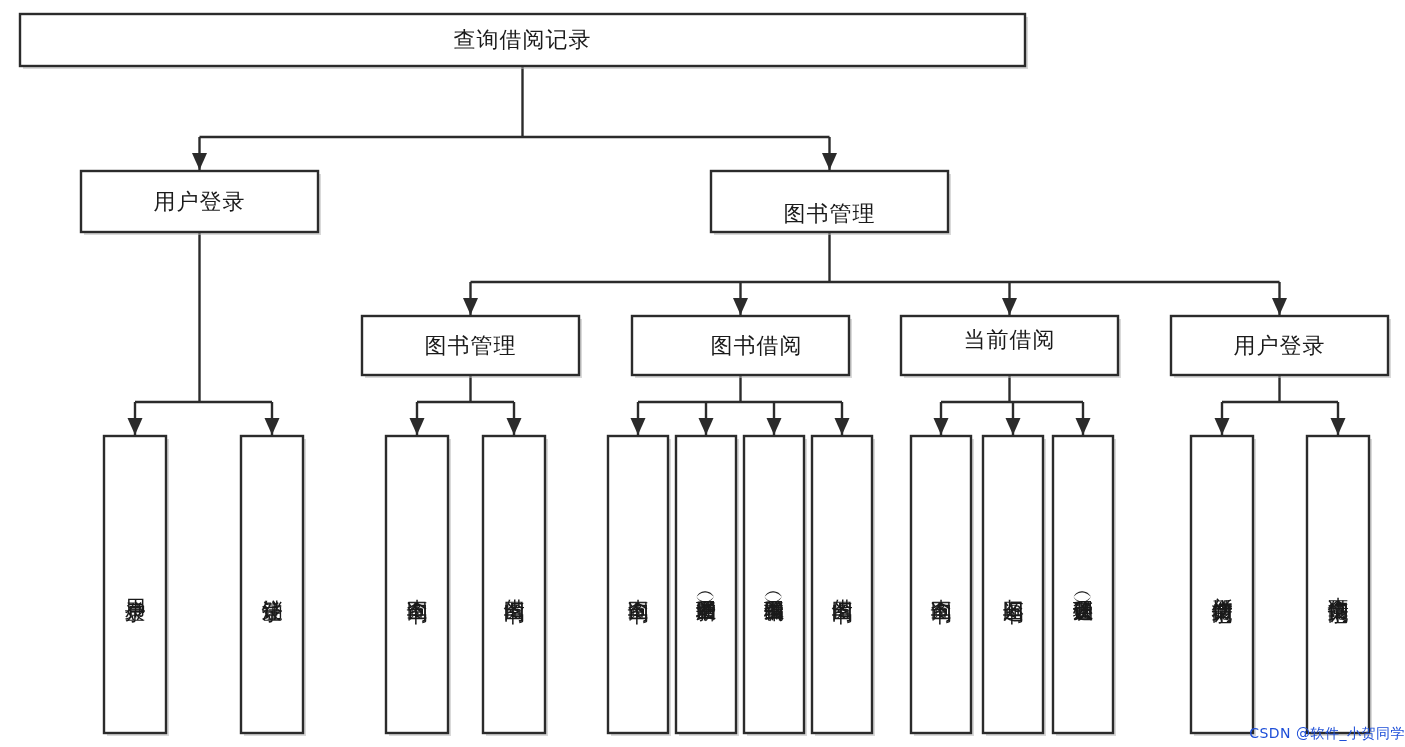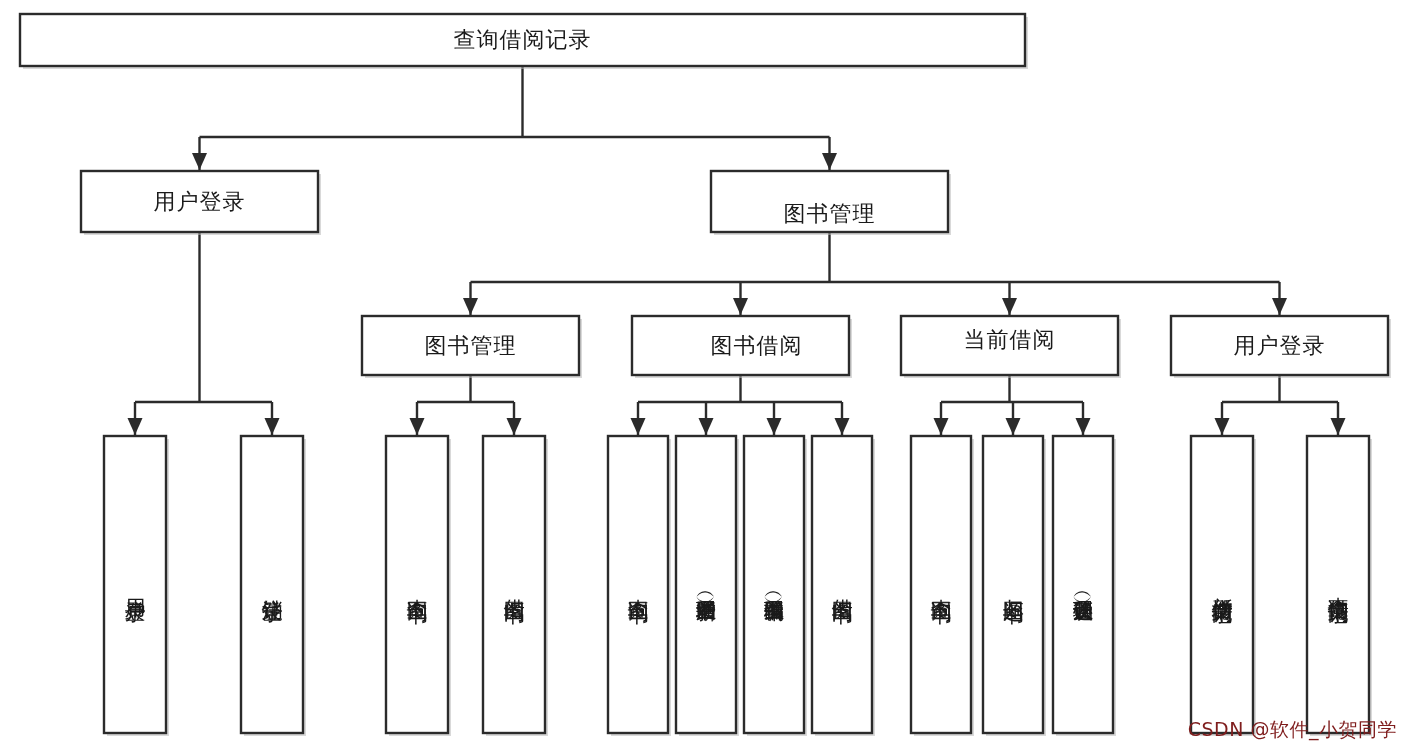--- a/index.html
+++ b/index.html
@@ -67,25 +67,25 @@
     justify-content: center;
     font-family: "DejaVu Sans", "Liberation Sans", sans-serif;
     font-size: 22px;
     color: #1a1a1a;
     letter-spacing: 1px;
     white-space: nowrap;
     pointer-events: none;
   }
   #watermark {
     position: absolute;
-    right: 8px;
+    right: 0;
     bottom: 4px;
     font-family: "DejaVu Sans", "Liberation Sans", sans-serif;
-    font-size: 19px;
-    color: #7f1d1d;
+    font-size: 14px;
+    color: #1d4ed8;
     letter-spacing: 0.5px;
     white-space: nowrap;
     user-select: none;
   }
 </style>
 </head>
 <body>
 
 <div id="diagram-root">
 

